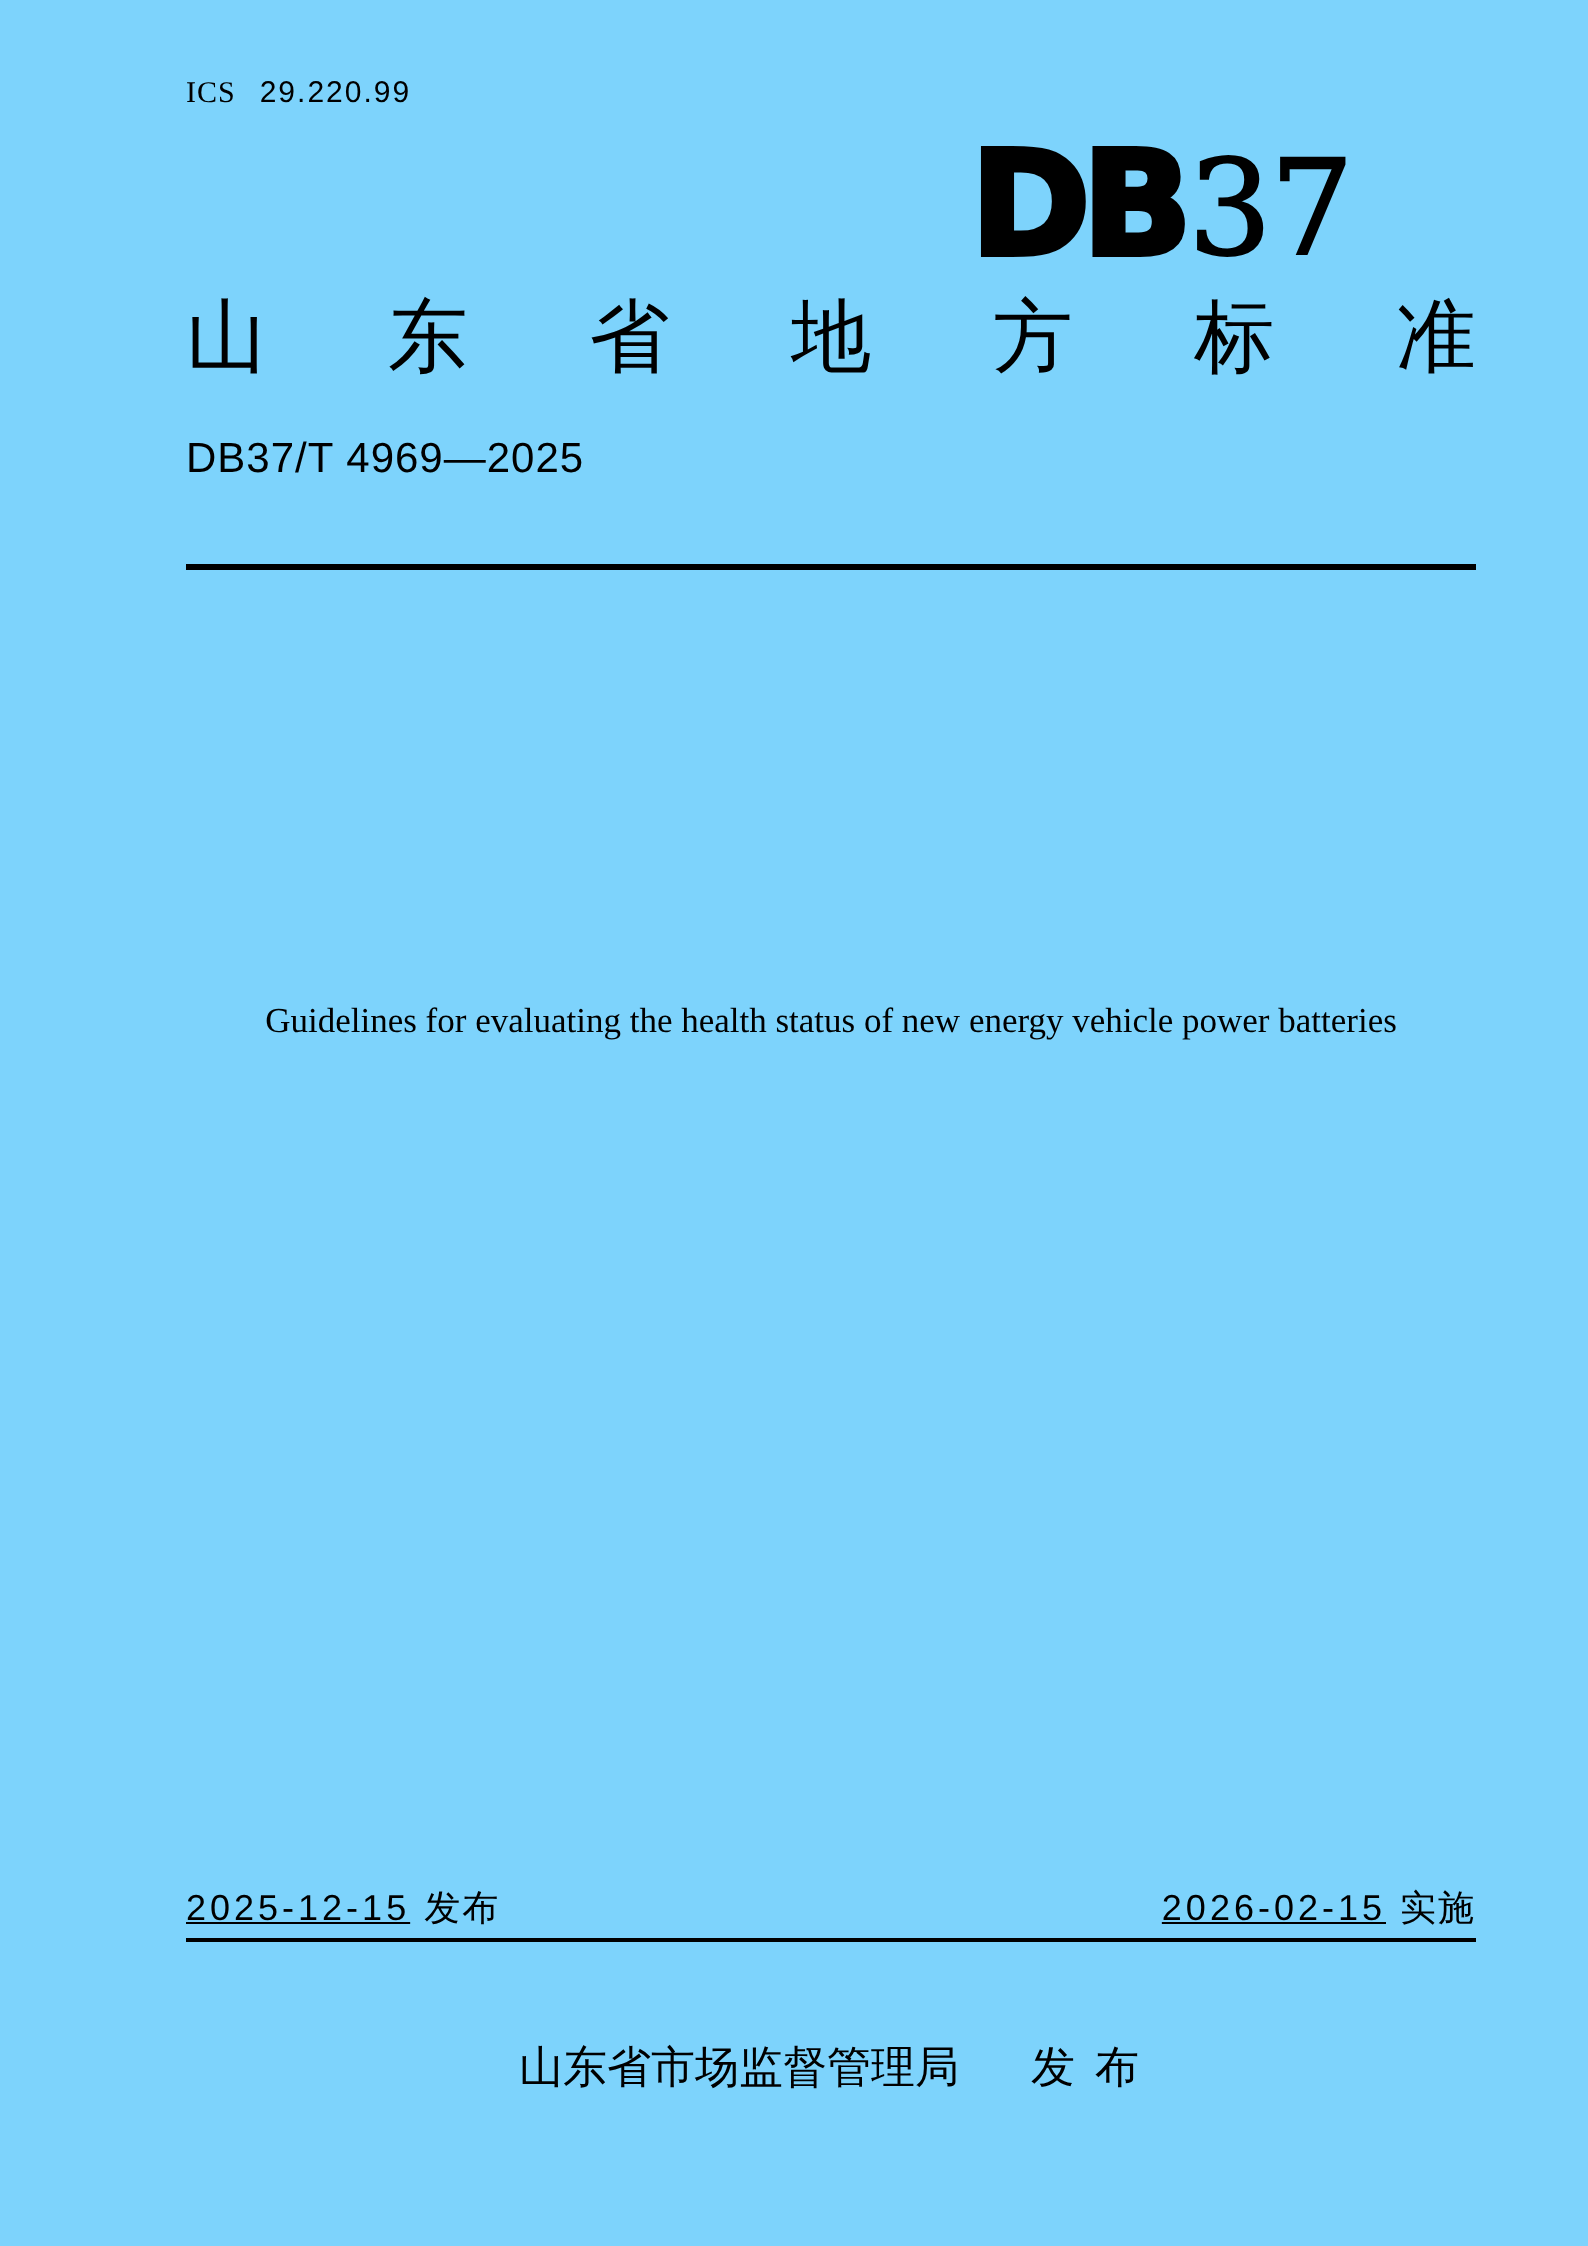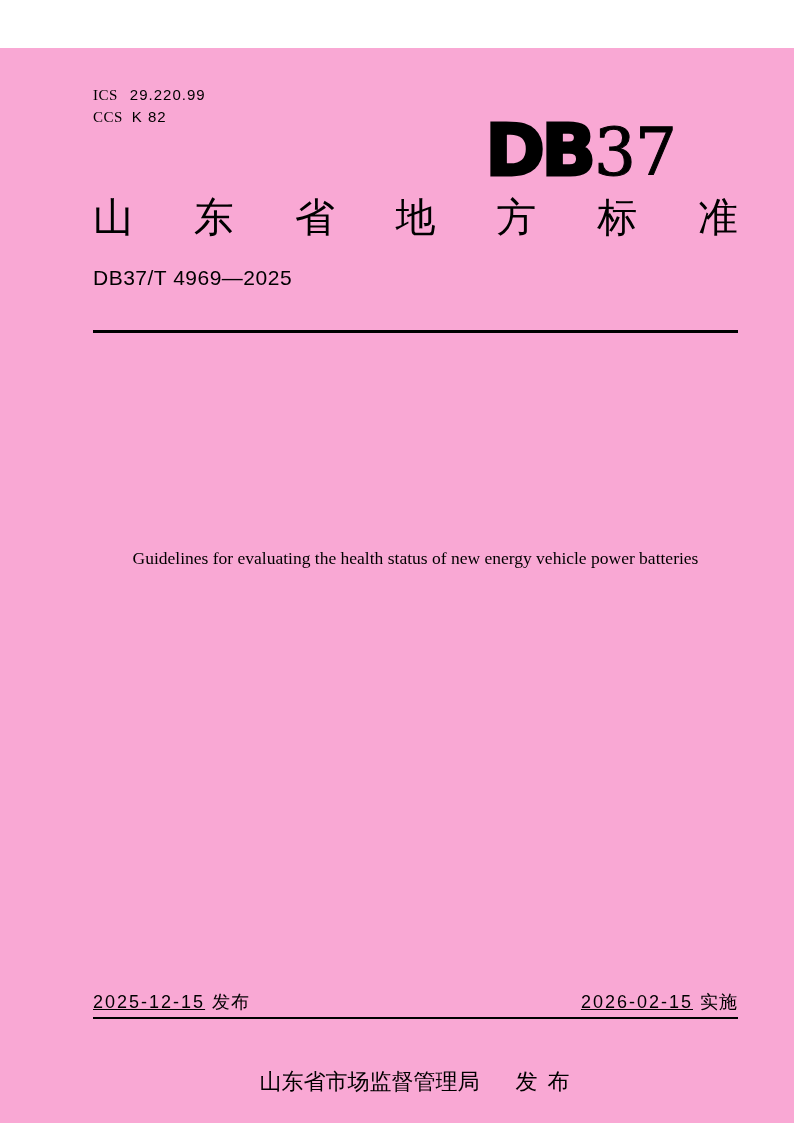--- a/index.html
+++ b/index.html
@@ -6,22 +6,21 @@
   html, body { background: #ffffff; }
   body {
     width: 794px; height: 1123px;
     position: relative;
     font-family: "Liberation Sans", "DejaVu Sans", sans-serif;
     color: #000000;
     overflow: hidden;
   }
   .page {
     position: absolute; inset: 0;
-    background: #f9a8d4;
-    margin-top: 48px;
+    background: #7dd3fc;
   }
   
   .col { position: absolute; left: 93px; right: 56px; }
 
   .ics-block { top: 36px; line-height: 22px; font-size: 15px; }
   .ics-line .code-label {
     font-family: "Liberation Serif", "DejaVu Serif", serif;
     letter-spacing: 0.5px;
   }
   .ics-line .code-value {
@@ -98,23 +97,20 @@
 </style>
 </head>
 <body>
 
 <div class="page">
 
   <div class="col ics-block">
     <div class="ics-line">
       <span class="code-label">ICS</span><span class="code-value">29.220.99</span>
     </div>
-    <div class="ics-line ccs">
-      <span class="code-label">CCS</span><span class="code-value">K 82</span>
-    </div>
   </div>
 
   <div class="logo">
     <span class="logo-db">DB</span>
     <span class="logo-num">37</span>
   </div>
 
   <div class="col standard-type">
       <span>山</span>
       <span>东</span>

